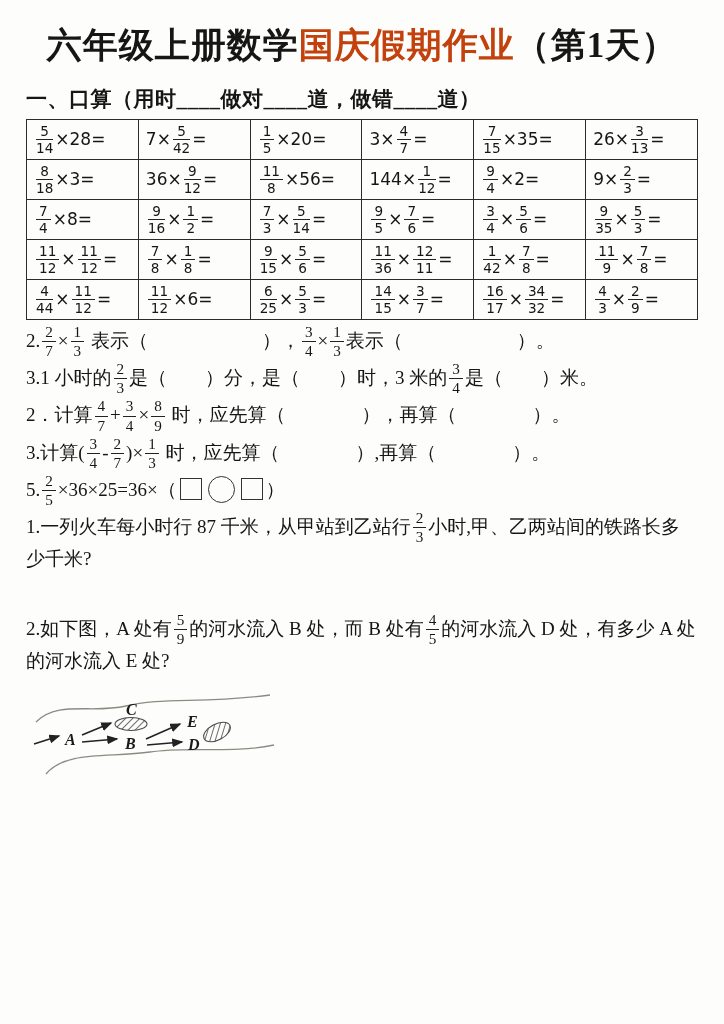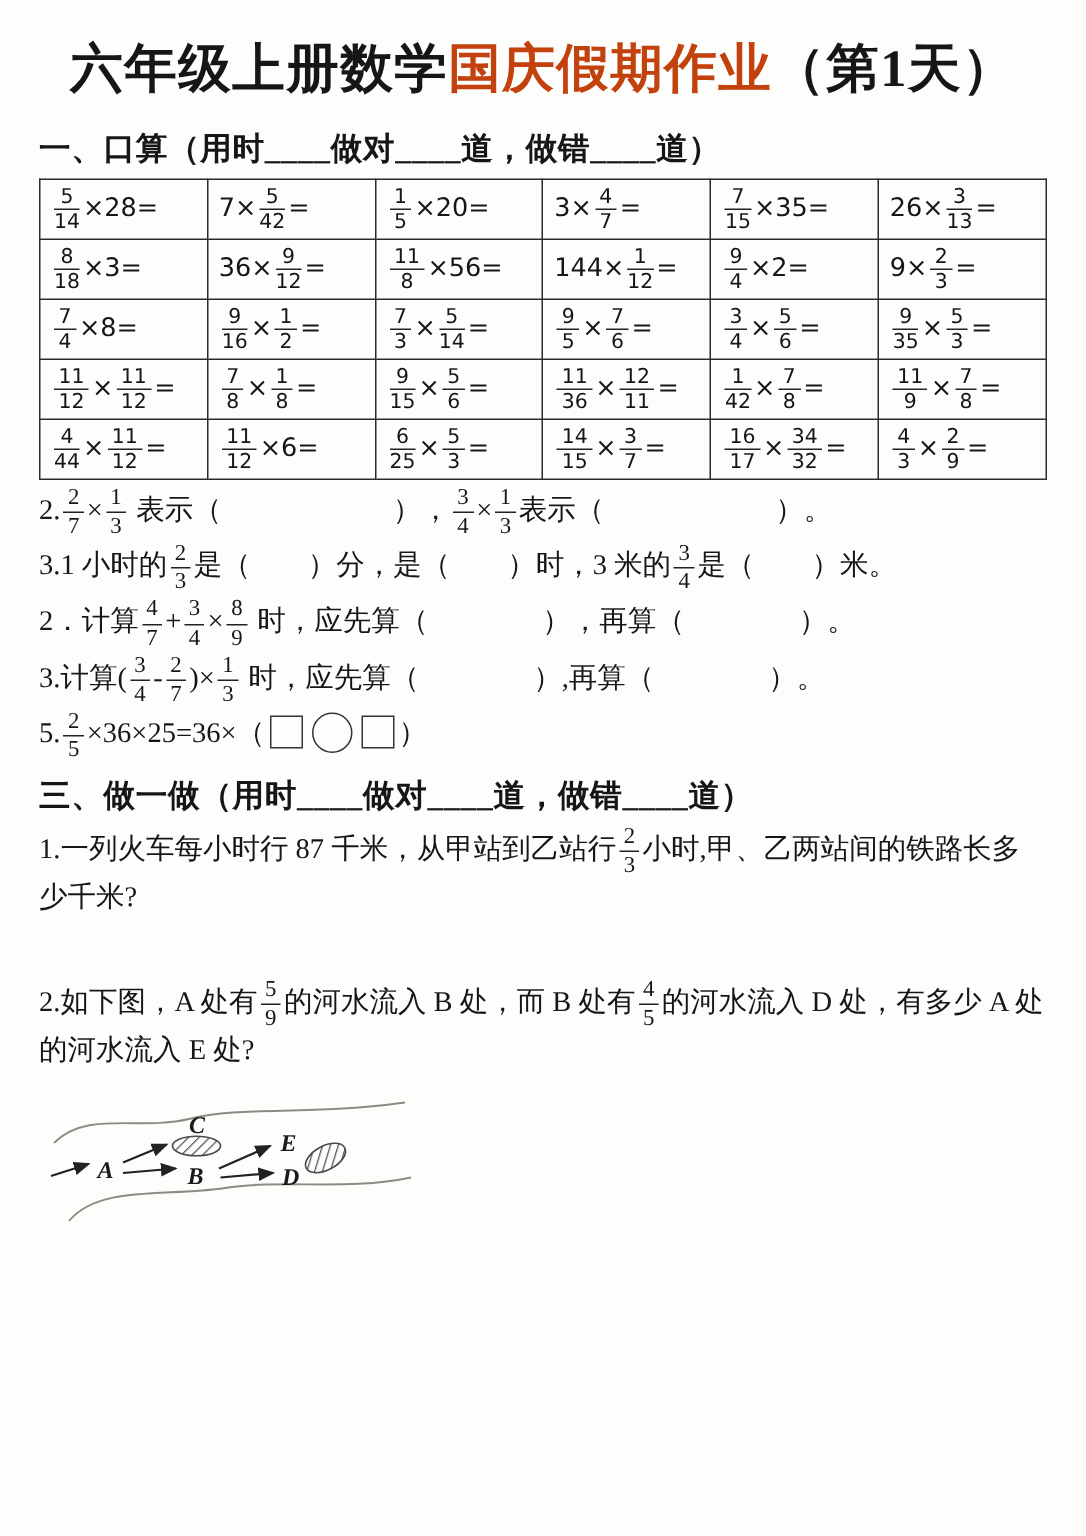--- a/index.html
+++ b/index.html
@@ -103,21 +103,20 @@
 
 
   <div class="q-block">
       <div class="q">2.<span class="fr"><span class="fn">2</span><span class="fd">7</span></span>×<span class="fr"><span class="fn">1</span><span class="fd">3</span></span> 表示（　　　　　　），<span class="fr"><span class="fn">3</span><span class="fd">4</span></span>×<span class="fr"><span class="fn">1</span><span class="fd">3</span></span>表示（　　　　　　）。</div>
       <div class="q">3.1 小时的<span class="fr"><span class="fn">2</span><span class="fd">3</span></span>是（　　）分，是（　　）时，3 米的<span class="fr"><span class="fn">3</span><span class="fd">4</span></span>是（　　）米。</div>
       <div class="q">2．计算<span class="fr"><span class="fn">4</span><span class="fd">7</span></span>+<span class="fr"><span class="fn">3</span><span class="fd">4</span></span>×<span class="fr"><span class="fn">8</span><span class="fd">9</span></span> 时，应先算（　　　　），再算（　　　　）。</div>
       <div class="q">3.计算(<span class="fr"><span class="fn">3</span><span class="fd">4</span></span>-<span class="fr"><span class="fn">2</span><span class="fd">7</span></span>)×<span class="fr"><span class="fn">1</span><span class="fd">3</span></span> 时，应先算（　　　　）,再算（　　　　）。</div>
       <div class="q">5.<span class="fr"><span class="fn">2</span><span class="fd">5</span></span>×36×25=36×（<span class="shape-sq"></span><span class="shape-ci"></span><span class="shape-sq"></span>）</div>
     </div>
 
-  <div class="sec-heading">三、做一做（用时____做对____道，做错____道）</div>
 
   <div class="q">1.一列火车每小时行 87 千米，从甲站到乙站行<span class="fr"><span class="fn">2</span><span class="fd">3</span></span>小时,甲、乙两站间的铁路长多少千米?</div>
 
   <div class="work-space"></div>
 
   <div class="q">2.如下图，A 处有<span class="fr"><span class="fn">5</span><span class="fd">9</span></span>的河水流入 B 处，而 B 处有<span class="fr"><span class="fn">4</span><span class="fd">5</span></span>的河水流入 D 处，有多少 A 处的河水流入 E 处?</div>
 
   <div class="river">
     <svg width="252" height="92" viewBox="0 0 252 92">
       <defs>

